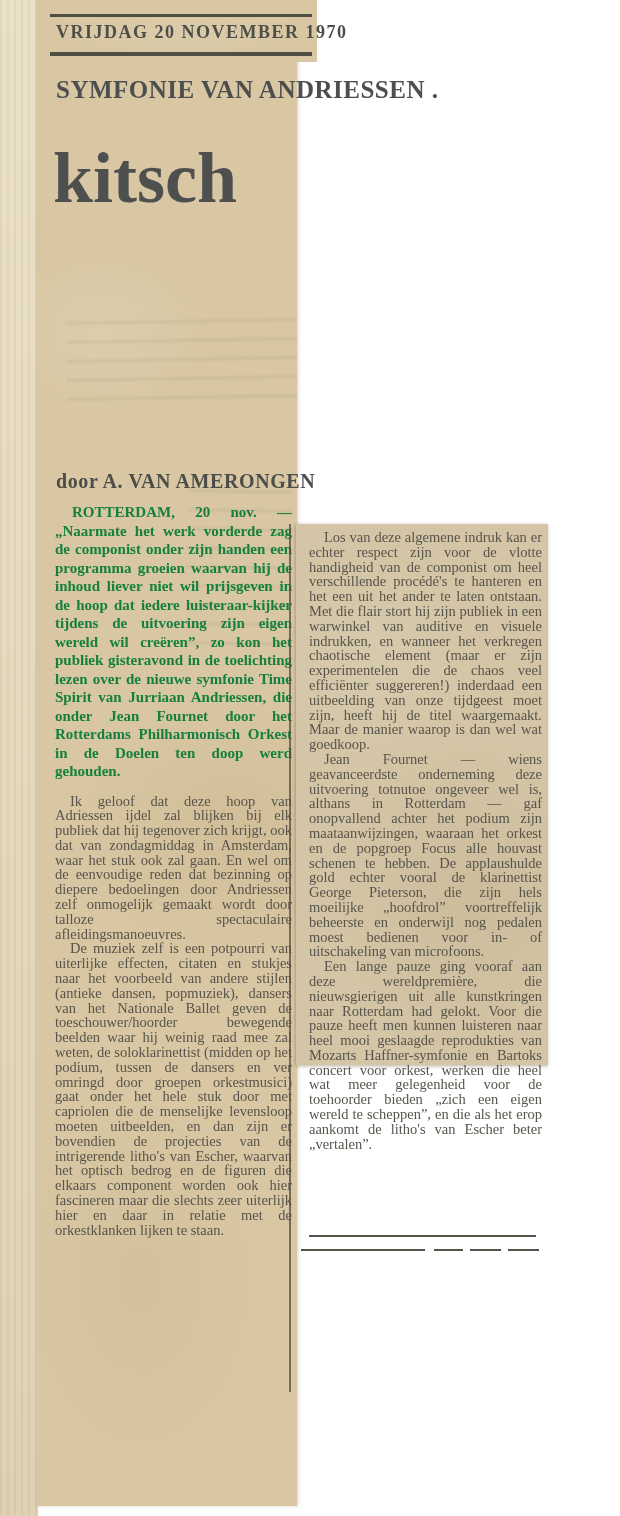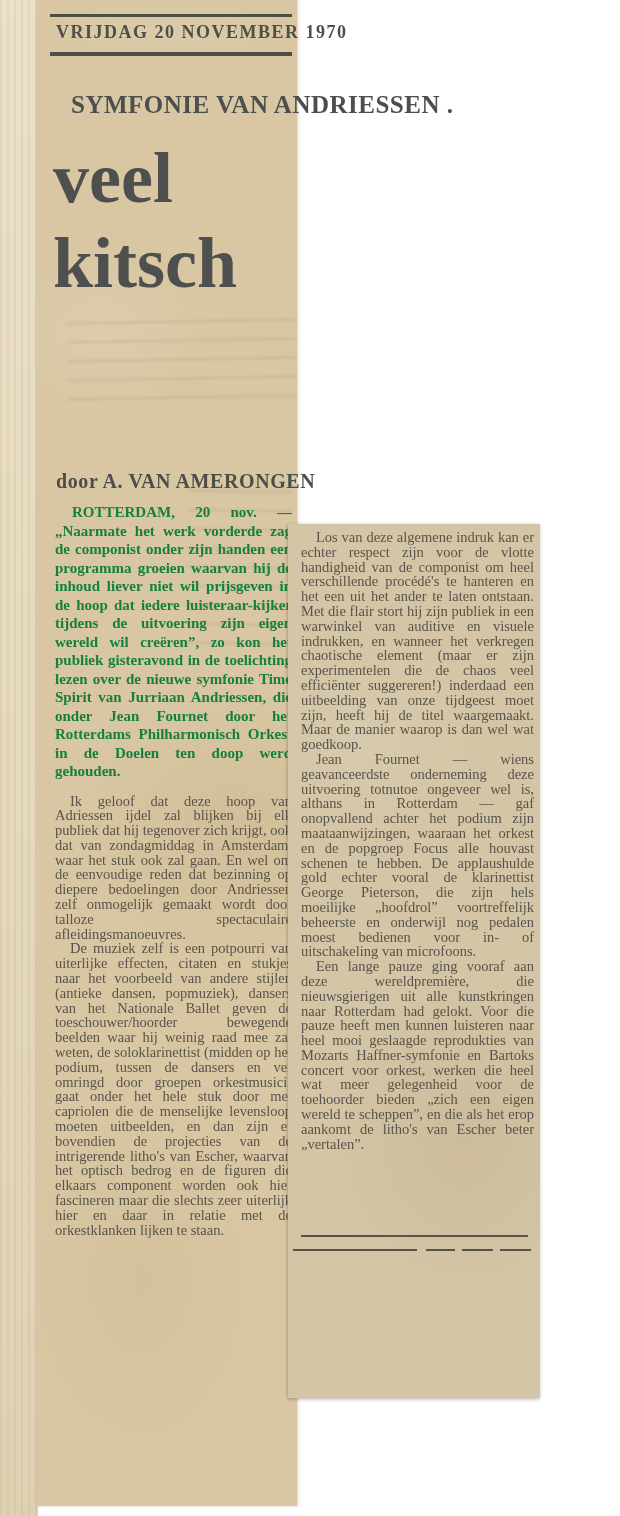--- a/index.html
+++ b/index.html
@@ -21,34 +21,34 @@
     position:absolute; left:36px; top:0; width:261px; height:1506px;
     background-color:#d9c7a3;
     background-image:
       radial-gradient(ellipse 180px 140px at 25% 22%, rgba(255,255,255,0.10), transparent 60%),
       radial-gradient(ellipse 260px 220px at 75% 55%, rgba(120,90,40,0.08), transparent 65%),
       radial-gradient(ellipse 200px 300px at 40% 85%, rgba(120,90,40,0.06), transparent 65%);
     box-shadow: 1px 0 3px rgba(90,70,40,0.25);
   }
   
   .date-strip {
-    position:absolute; left:36px; top:0; width:261px; height:62px;
+    position:absolute; left:36px; top:0; width:281px; height:62px;
     background-color:#d9c7a3;
     background-image: radial-gradient(ellipse 200px 40px at 50% 50%, rgba(255,255,255,0.08), transparent 70%);
   }
   .rule { position:absolute; left:14px; right:5px; background:#4f4e45; }
   .rule-top { top:14px; height:3px; }
   .rule-bottom { top:52px; height:4px; }
   .date-text {
     position:absolute; left:20px; top:22px;
     font-size:18px; font-weight:bold; letter-spacing:1.5px;
     color:#4e4f49; white-space:nowrap;
   }
   .kicker {
-    position:absolute; left:56px; top:74px; margin:15px;
+    position:absolute; left:56px; top:74px; margin:0;
     font-size:25px; line-height:31px; font-weight:bold;
     letter-spacing:0.5px; color:#4c4f4e;
   }
   .headline {
     position:absolute; left:53px; top:136px; margin:0;
     font-size:72px; line-height:85px; font-weight:bold;
     color:#4d504e;
   }
   .headline .hl-line { display:block; }
   .byline {
@@ -66,21 +66,21 @@
     color:#15803d; margin-bottom:13px; text-indent:17px;
   }
   .col-left { position:absolute; left:55px; top:503px; width:237px; }
   
   .col-divider {
     position:absolute; left:289px; top:524px; width:2px; height:868px;
     background:rgba(80,78,68,0.75);
   }
   
   .clip-right {
-    position:absolute; left:288px; top:524px; width:252px; height:874px;
+    position:absolute; left:296px; top:524px; width:252px; height:541px;
     background-color:#d4c5a6;
     background-image:
       radial-gradient(ellipse 200px 180px at 30% 25%, rgba(255,255,255,0.08), transparent 60%),
       radial-gradient(ellipse 220px 260px at 70% 70%, rgba(110,85,40,0.08), transparent 65%);
     box-shadow: -1px 0 3px rgba(90,70,40,0.22), 0 2px 3px rgba(90,70,40,0.22);
   }
   .col-right { position:absolute; left:13px; top:6px; width:233px; }
   .end-rule { position:absolute; height:2px; }
   .end-rule-1 { left:13px; top:711px; width:227px; background:#55534a; }
   .end-rule-2 {
@@ -117,21 +117,20 @@
     <div class="date-text">VRIJDAG 20 NOVEMBER 1970</div>
     <div class="rule rule-bottom"></div>
   </div>
 
   <h2 class="kicker">
     <span class="hl-line">SYMFONIE VAN</span>
     <span class="hl-line">ANDRIESSEN .</span>
   </h2>
 
   <h1 class="headline">
-    <span class="hl-line">veel</span>
     <span class="hl-line">kitsch</span>
   </h1>
 
   <div class="byline">door A. VAN AMERONGEN</div>
 
   <div class="col col-left">
     <p class="lead">ROTTERDAM, 20 nov. — „Naarmate het werk vorderde zag de componist onder zijn handen een programma groeien waarvan hij de inhoud liever niet wil prijsgeven in de hoop dat iedere luisteraar-kijker tijdens de uitvoering zijn eigen wereld wil creëren”, zo kon het publiek gisteravond in de toelichting lezen over de nieuwe symfonie Time Spirit van Jurriaan Andriessen, die onder Jean Fournet door het Rotterdams Philharmonisch Orkest in de Doelen ten doop werd gehouden.</p>
     <p>Ik geloof dat deze hoop van Adriessen ijdel zal blijken bij elk publiek dat hij tegenover zich krijgt, ook dat van zondagmiddag in Amsterdam, waar het stuk ook zal gaan. En wel om de eenvoudige reden dat bezinning op diepere bedoelingen door Andriessen zelf onmogelijk gemaakt wordt door talloze spectaculaire afleidingsmanoeuvres.</p>
     <p>De muziek zelf is een potpourri van uiterlijke effecten, citaten en stukjes naar het voorbeeld van andere stijlen (antieke dansen, popmuziek), dansers van het Nationale Ballet geven de toeschouwer/hoorder bewegende beelden waar hij weinig raad mee zal weten, de soloklarinettist (midden op het podium, tussen de dansers en ver omringd door groepen orkestmusici) gaat onder het hele stuk door met capriolen die de menselijke levensloop moeten uitbeelden, en dan zijn er bovendien de projecties van de intrigerende litho's van Escher, waarvan het optisch bedrog en de figuren die elkaars component worden ook hier fascineren maar die slechts zeer uiterlijk hier en daar in relatie met de orkestklanken lijken te staan.</p>
   </div>

